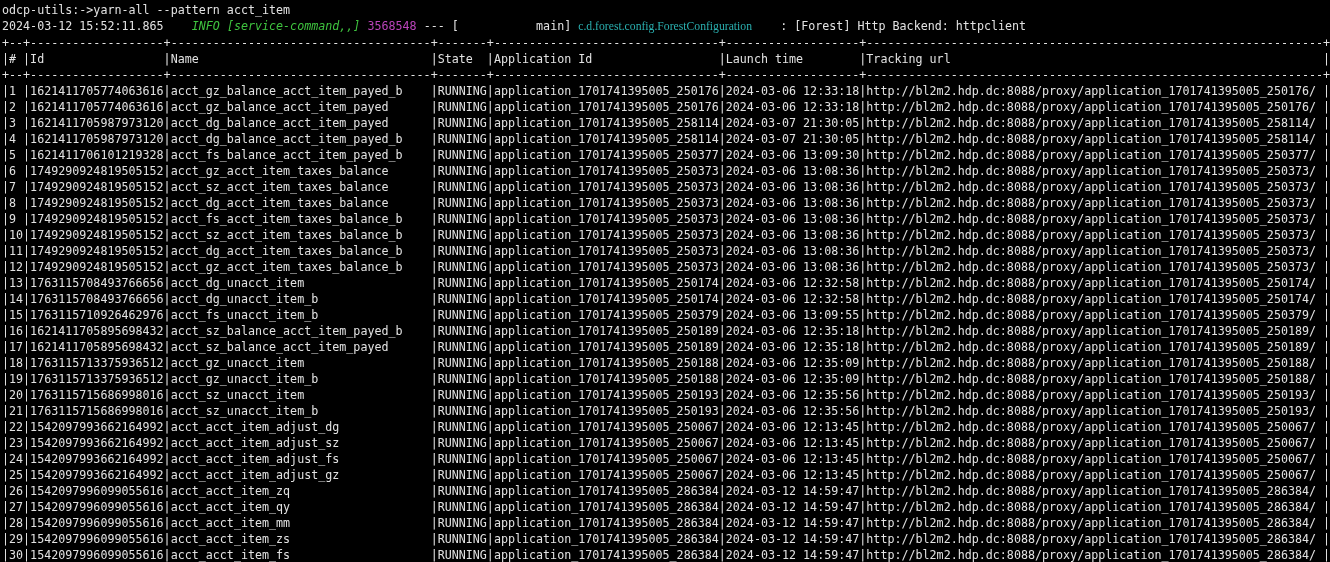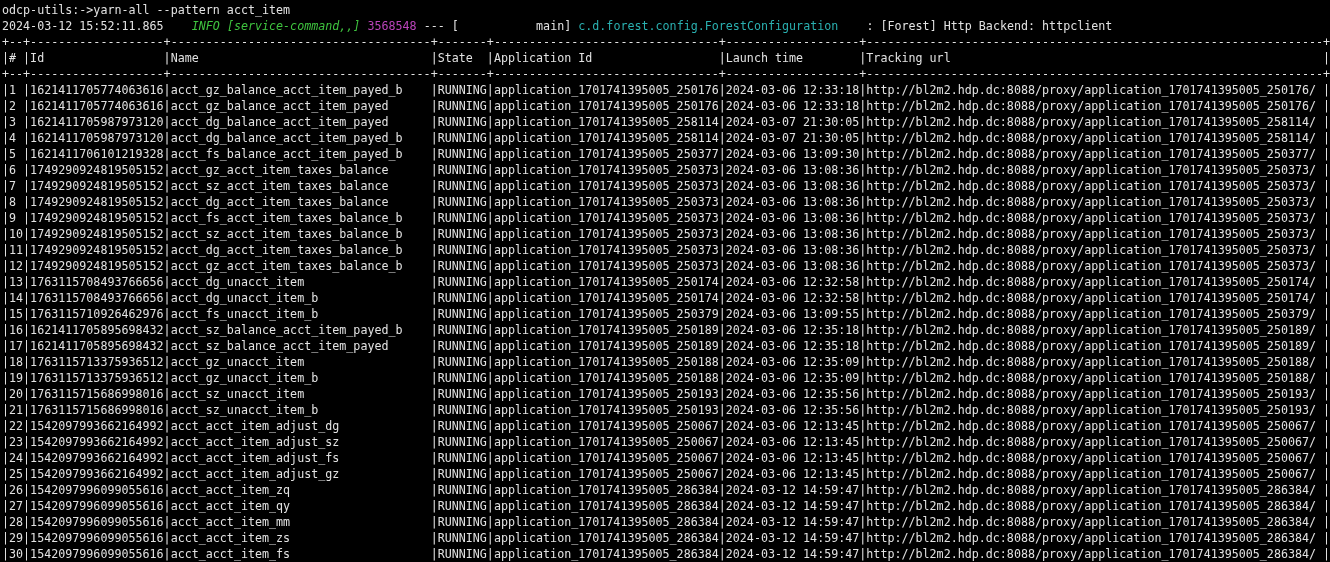--- a/index.html
+++ b/index.html
@@ -12,21 +12,21 @@
     margin:0;
     padding:2px 0 0 2px;
     font-family:"DejaVu Sans Mono","Liberation Mono",monospace;
     font-size:11.68px;
     line-height:16px;
     color:var(--fg,#e2e2e2);
     white-space:pre;
   }
   .c-green{color:var(--green,#3fc43f);font-style:italic;}
   .c-magenta{color:var(--magenta,#bb44bb);}
-  .c-cyan{color:var(--cyan,#2ab0b0);}
+  .c-cyan{color:var(--cyan,#2ab0b0);font-family:Liberation Serif, serif;}
 </style>
 </head>
 <body>
 
 <pre class="term"><span class="line"><span>odcp-utils:-&gt;yarn-all --pattern acct_item</span></span>
 <span class="line"><span>2024-03-12 15:52:11.865</span><span>    </span><span class="c-green">INFO</span><span> </span><span class="c-green">[service-command,,]</span><span> </span><span class="c-magenta">3568548</span><span> </span><span>--- [           main]</span><span> </span><span class="c-cyan">c.d.forest.config.ForestConfiguration</span><span>    </span><span>:</span><span> </span><span>[Forest] Http Backend: httpclient</span></span>
 <span id="yarn-table">+--+-------------------+-------------------------------------+-------+--------------------------------+-------------------+-----------------------------------------------------------------+
 |# |Id                 |Name                                 |State  |Application Id                  |Launch time        |Tracking url                                                     |
 +--+-------------------+-------------------------------------+-------+--------------------------------+-------------------+-----------------------------------------------------------------+
 |1 |1621411705774063616|acct_gz_balance_acct_item_payed_b    |RUNNING|application_1701741395005_250176|2024-03-06 12:33:18|http://bl2m2.hdp.dc:8088/proxy/application_1701741395005_250176/ |

